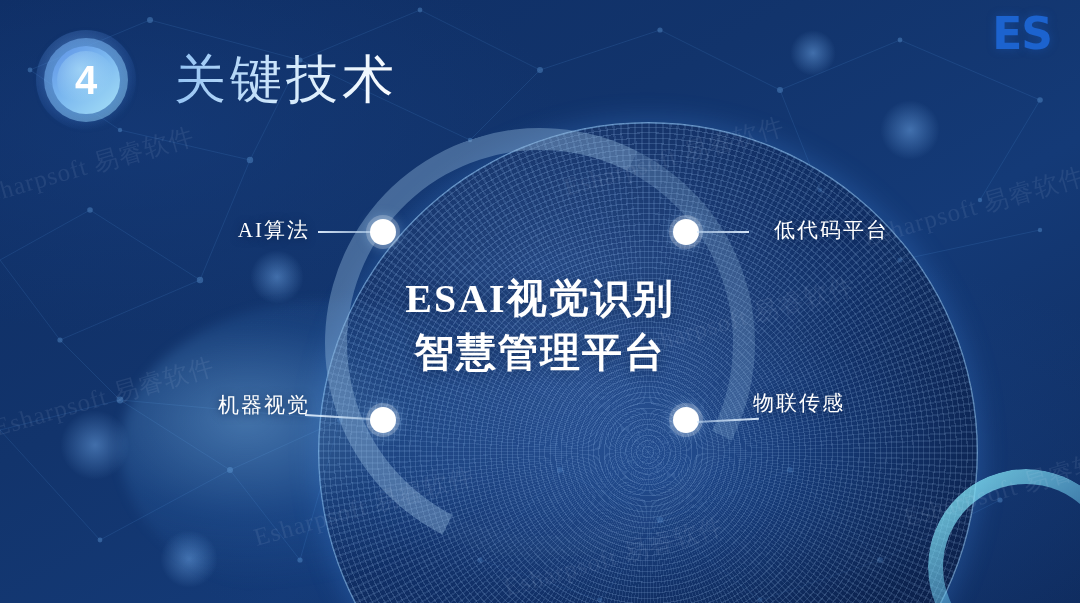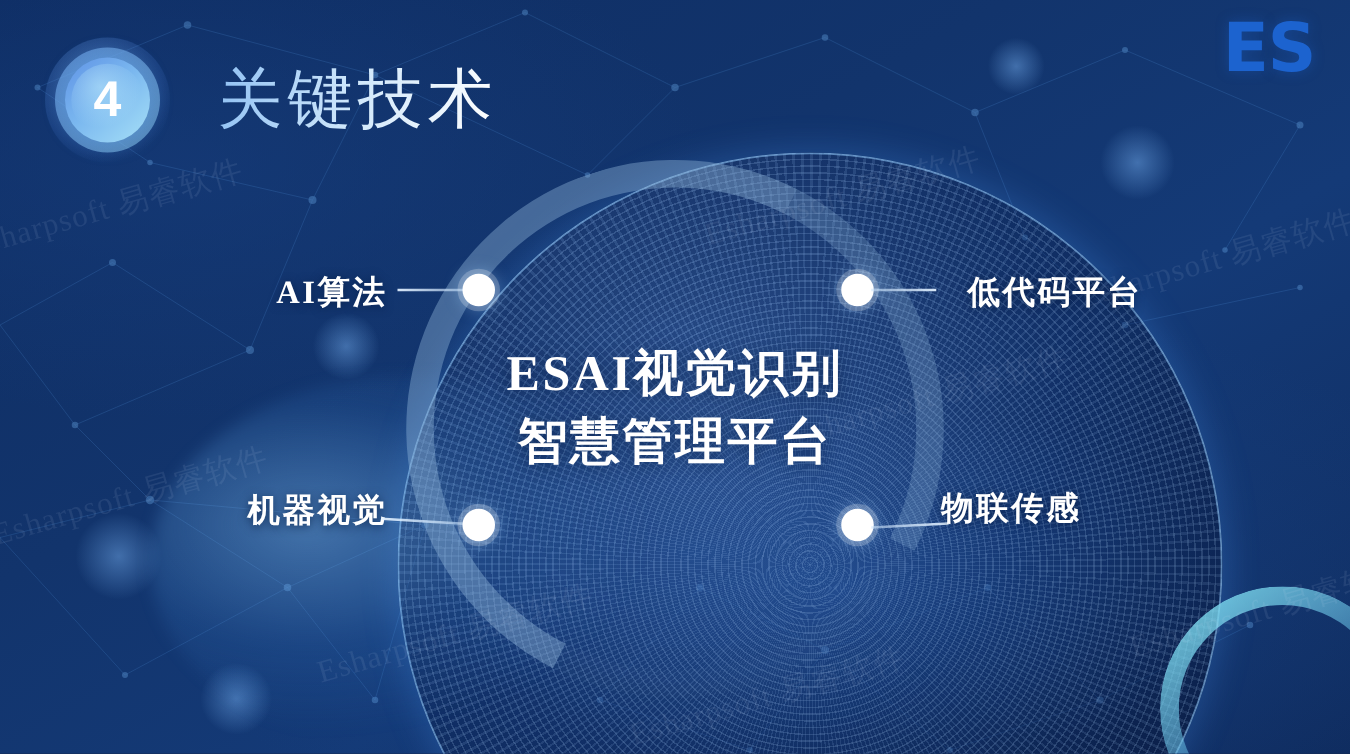--- a/index.html
+++ b/index.html
@@ -203,21 +203,21 @@
     color: transparent;
     font-family: "DejaVu Sans", "Liberation Sans", sans-serif;
     white-space: nowrap;
   }
 
   
   .logo {
     position: absolute;
     right: 28px;
     top: 12px;
-    font-size: 54px;
+    font-size: 44px;
     font-weight: 700;
     letter-spacing: -1px;
     color: #1c63cf;
     font-family: "DejaVu Sans", "Liberation Sans", sans-serif;
     line-height: 1;
     text-shadow: 0 0 10px rgba(30,100,210,0.35);
     text-align: right;
   }
 
   
@@ -254,22 +254,22 @@
     height: 1.6px;
     background: linear-gradient(90deg, rgba(225,240,255,0.95), rgba(200,225,250,0.55));
     transform-origin: left center;
   }
   .connector.rev {
     background: linear-gradient(270deg, rgba(225,240,255,0.95), rgba(200,225,250,0.55));
   }
   .kw-label {
     position: absolute;
     color: #ffffff;
-    font-size: 26px;
-    font-weight: 700;
+    font-size: 21px;
+    font-weight: 400;
     letter-spacing: 2px;
     white-space: nowrap;
     text-shadow: 0 1px 8px rgba(6,26,62,0.7);
     font-family: "Liberation Serif", "DejaVu Serif", serif;
   }
   .kw-label.right-align { text-align: right; }
 </style>
 </head>
 <body>
 

